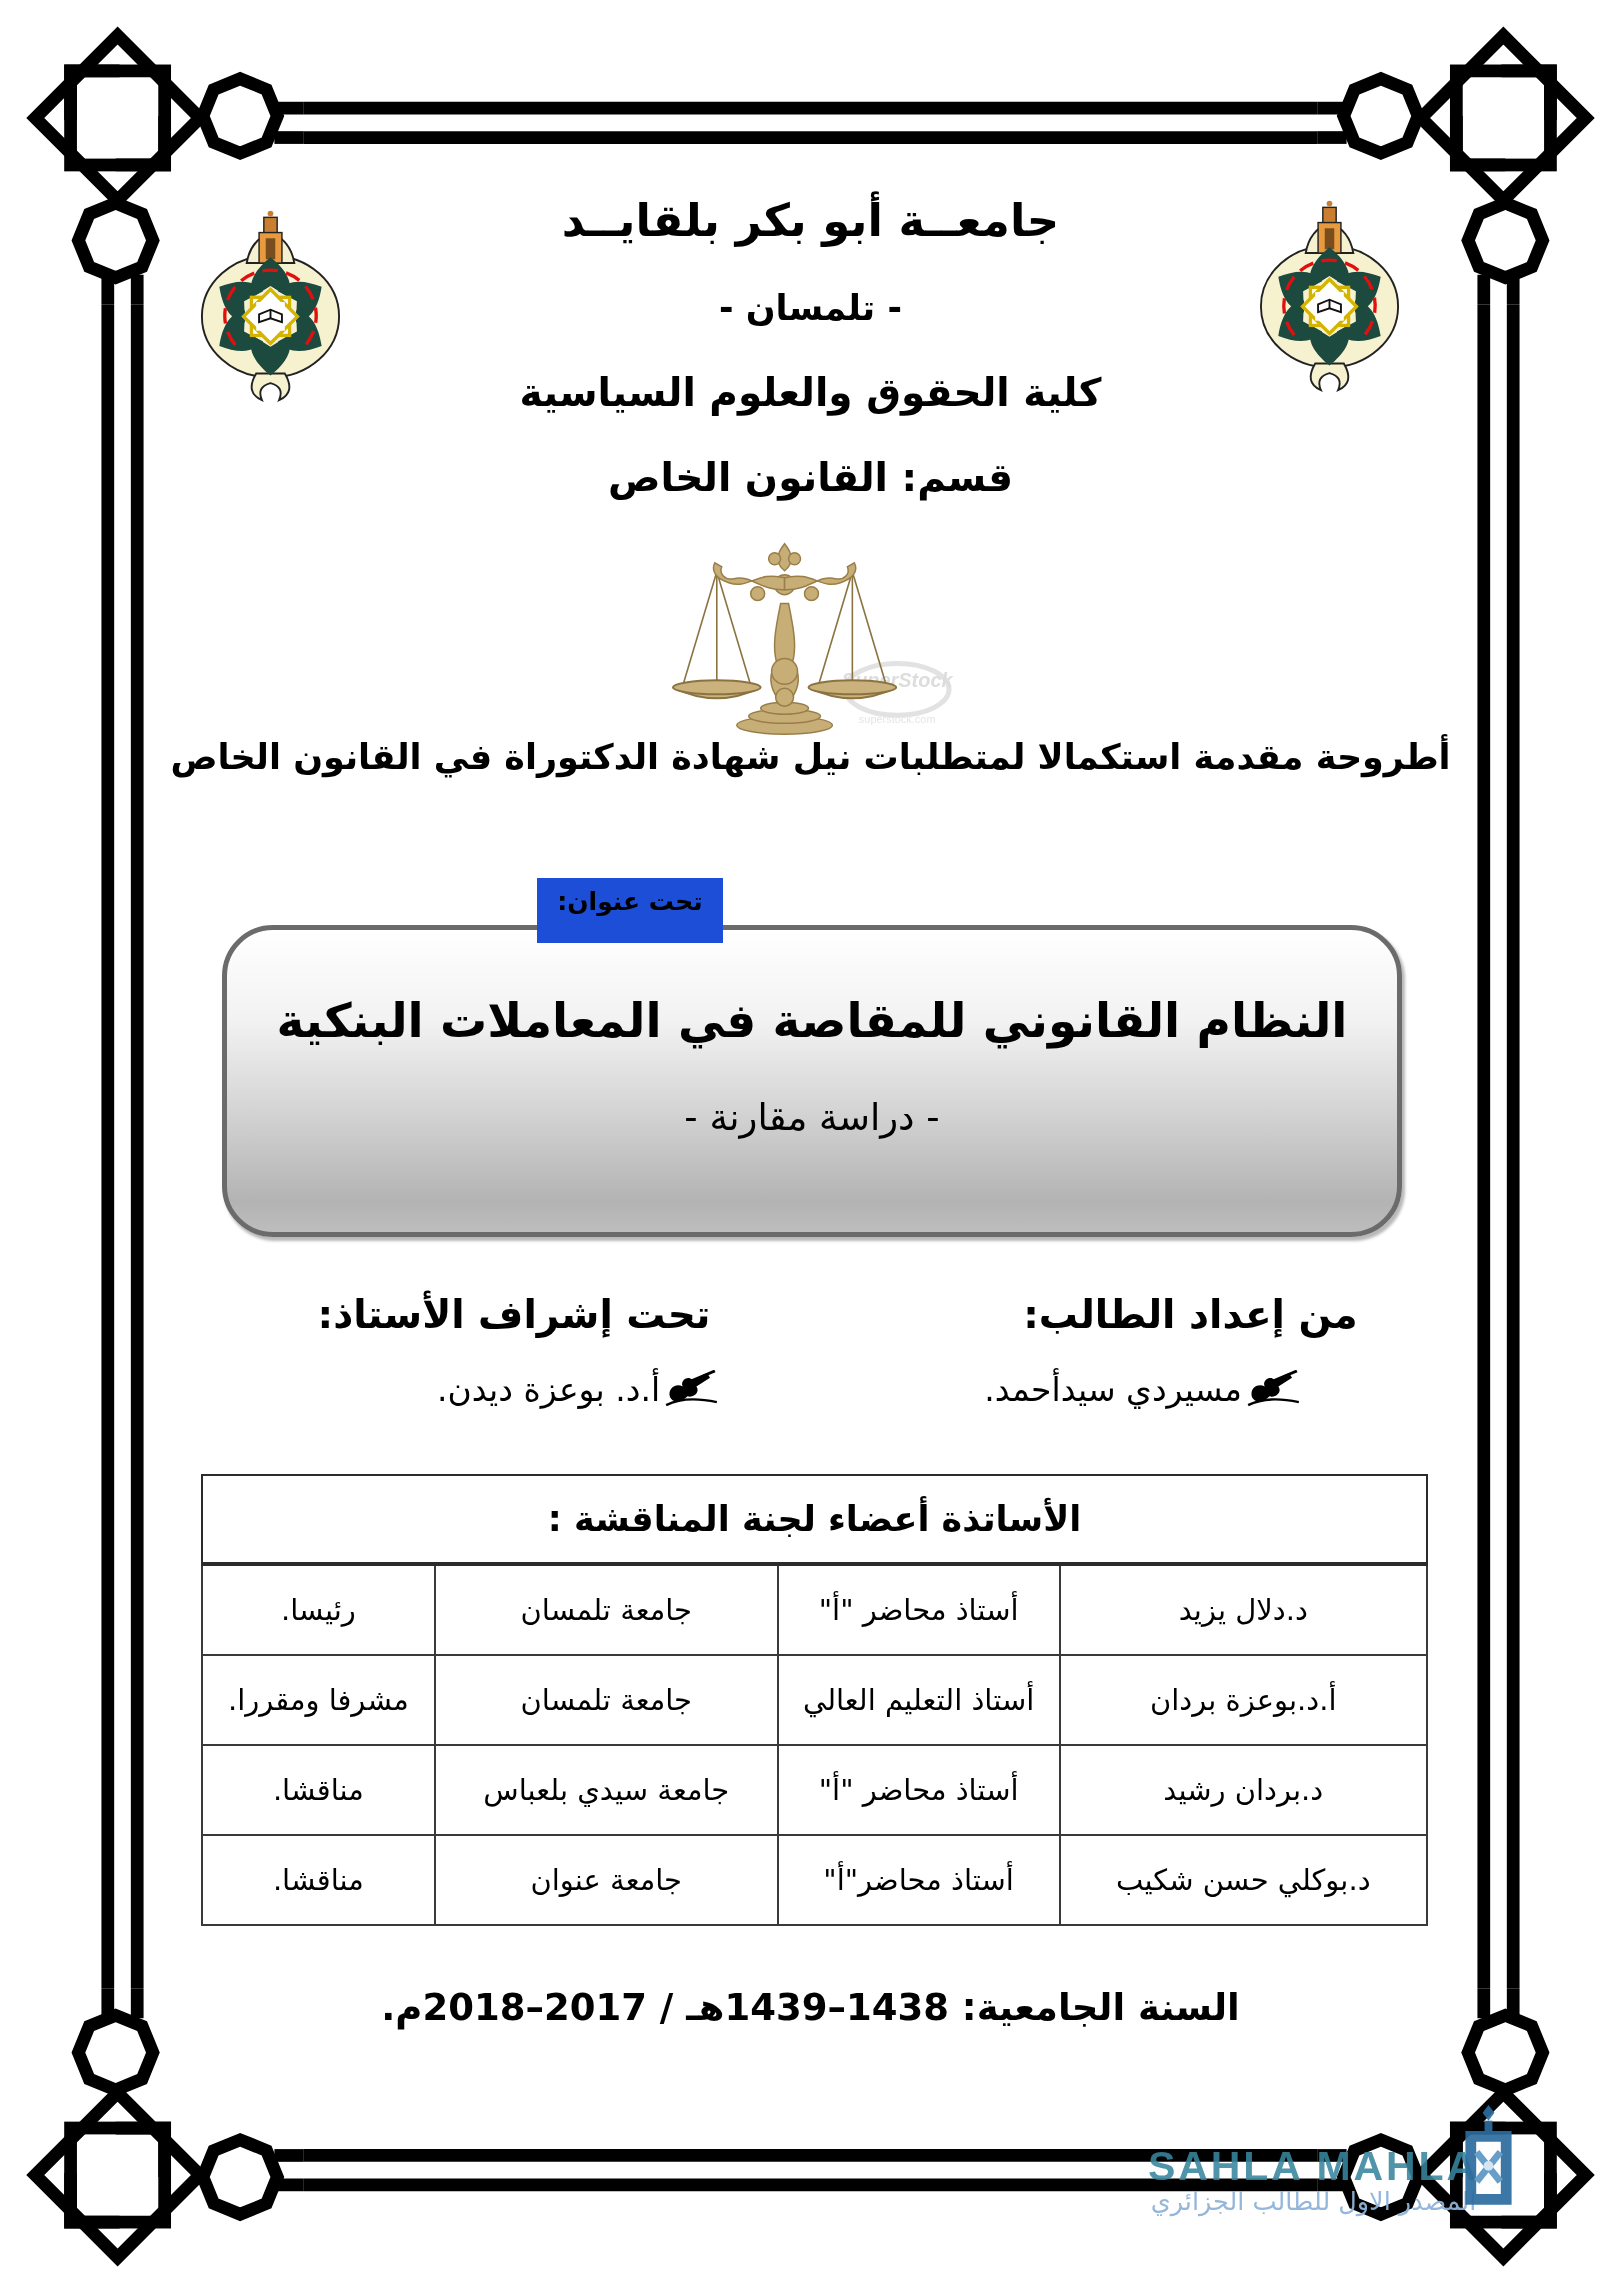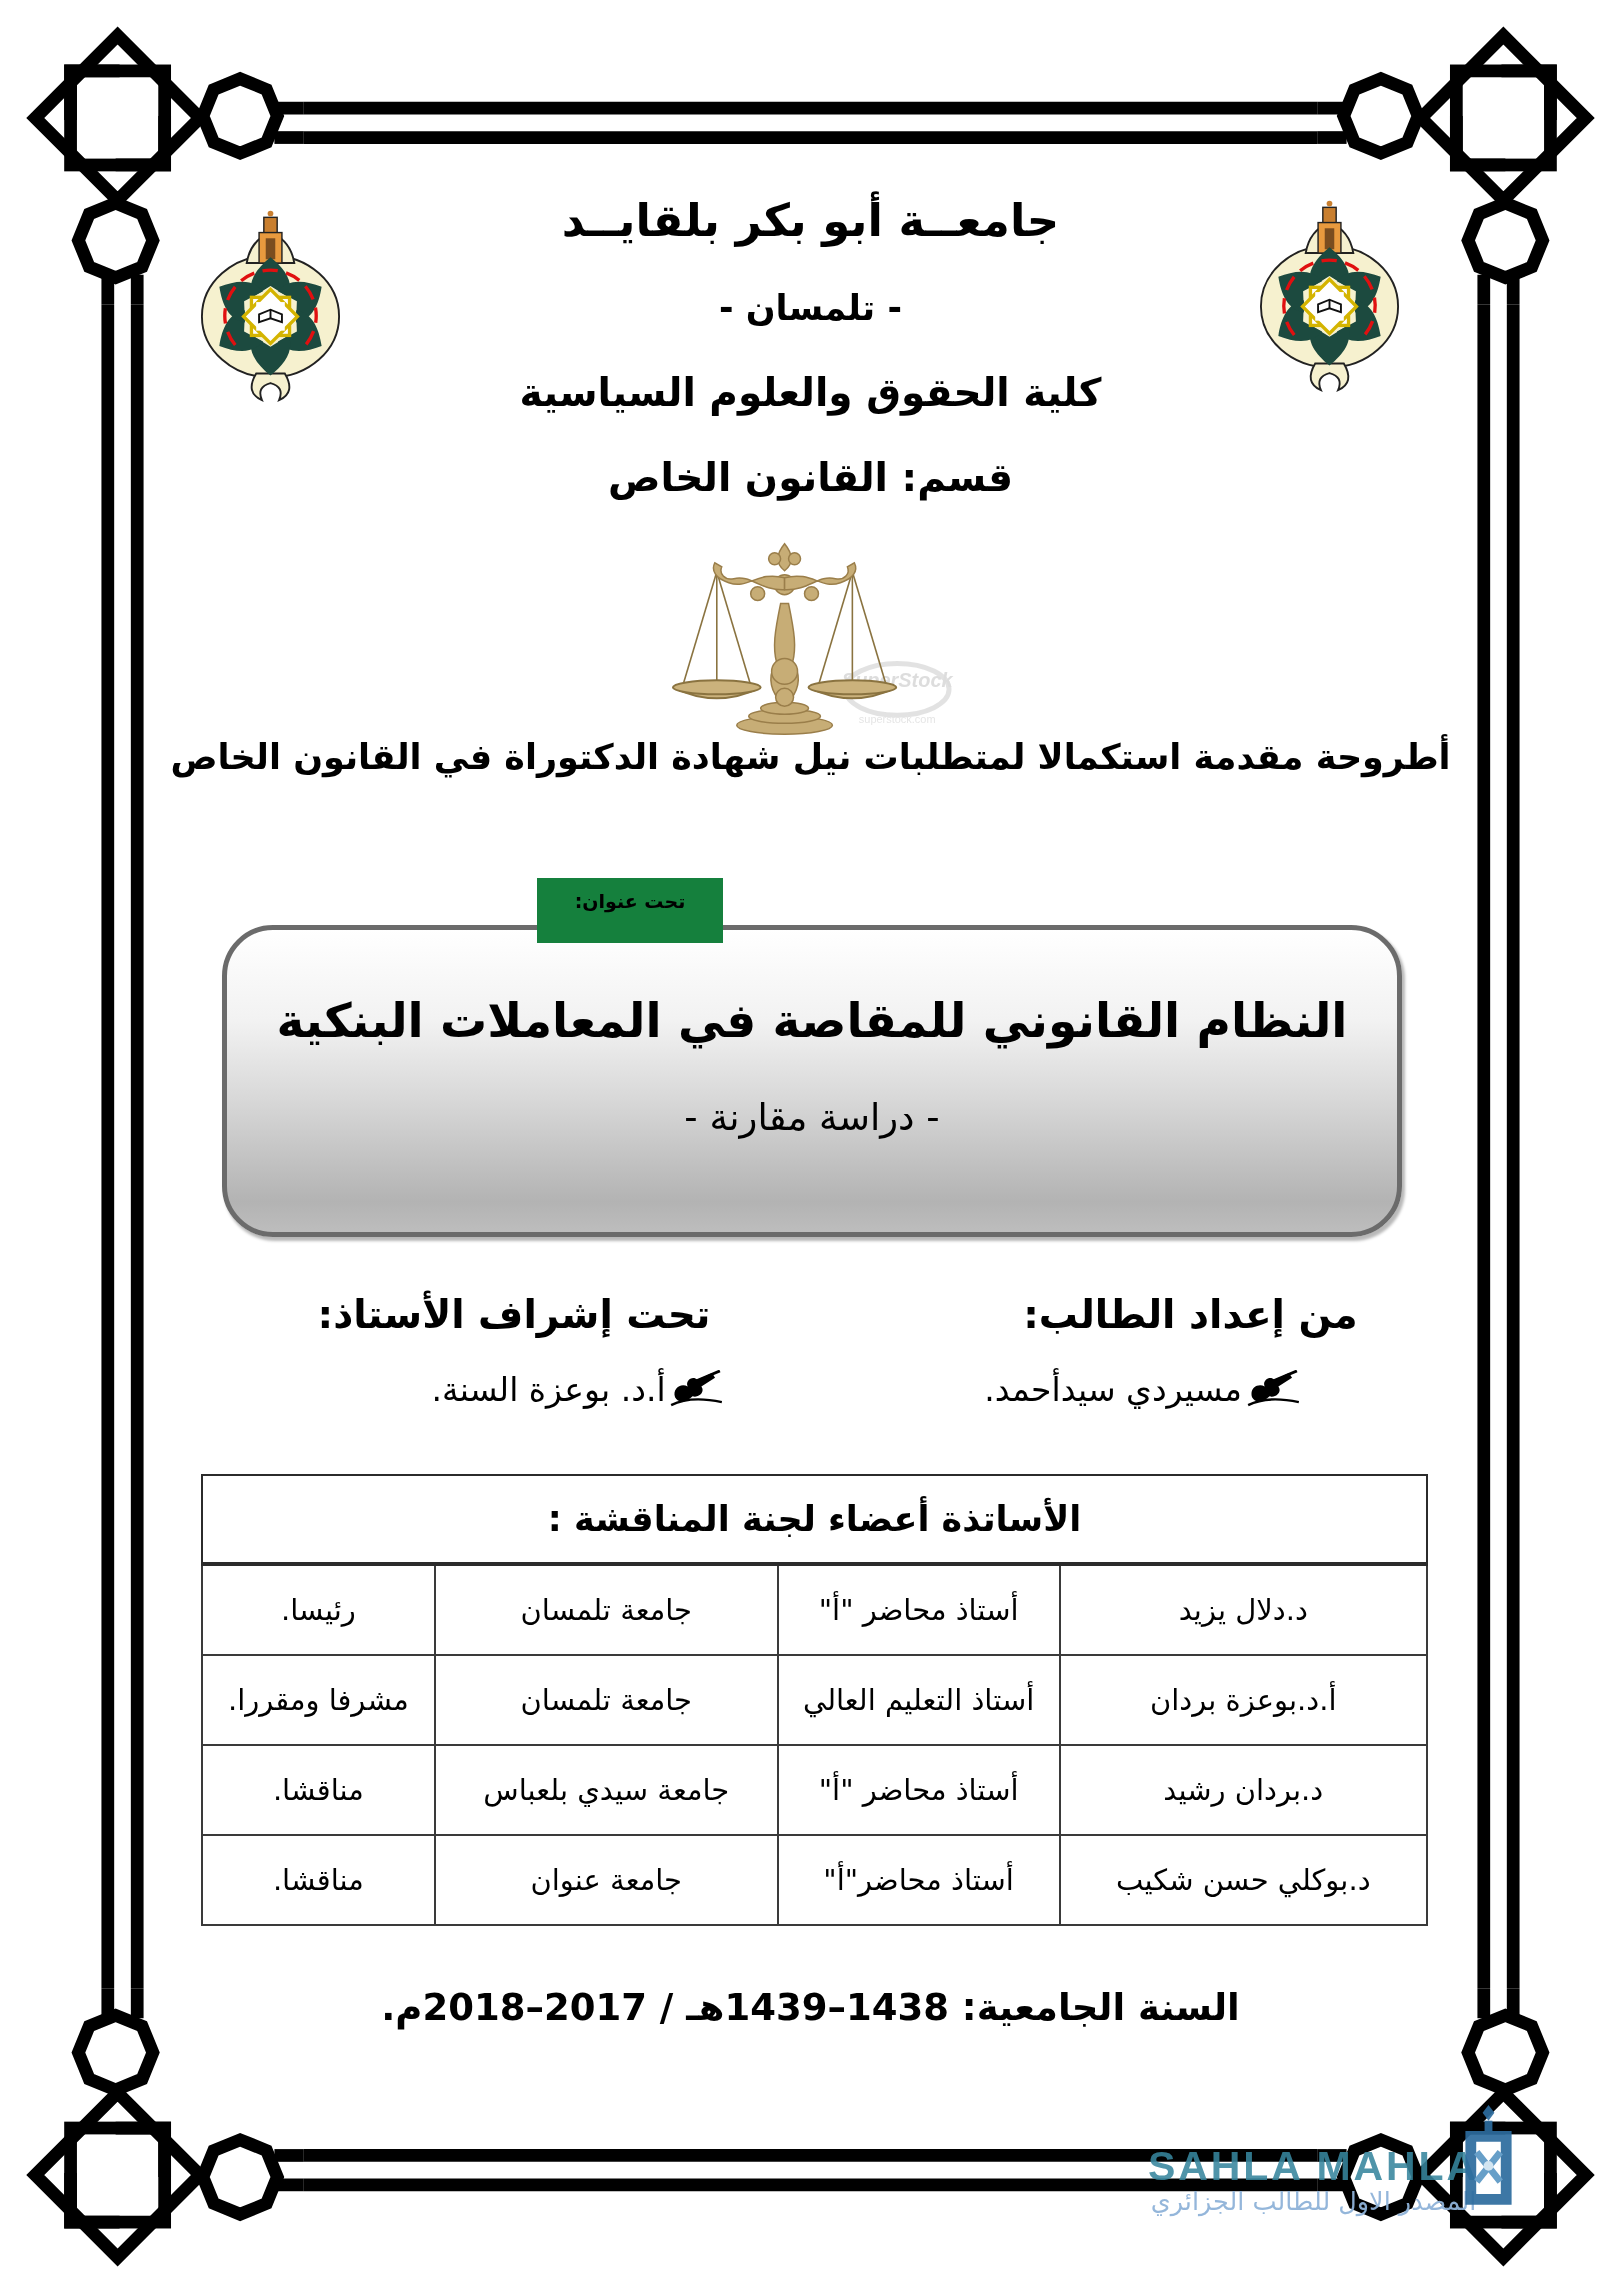--- a/index.html
+++ b/index.html
@@ -11,22 +11,22 @@
   .ctr{left:0;width:1621px;text-align:center;}
   .rtl{direction:rtl;}
   
   .univ{top:194px;font-size:45px;font-weight:bold;}
   .city{top:288px;font-size:35px;font-weight:bold;}
   .faculty{top:370px;font-size:39px;font-weight:bold;}
   .dept{top:455px;font-size:39px;font-weight:bold;}
   .statement{top:737px;font-size:35px;font-weight:bold;}
   
   .under-label{
-    left:537px;top:878px;width:186px;height:65px;background:#15803d;z-index:5;
-    font-size:19px;font-weight:bold;text-align:center;line-height:47px;
+    left:537px;top:878px;width:186px;height:65px;background:#1d4ed8;z-index:5;
+    font-size:25px;font-weight:bold;text-align:center;line-height:47px;
   }
   
   .title-box{
     left:222px;top:925px;width:1180px;height:312px;box-sizing:border-box;
     border:5.9px solid #6b6b6b;border-radius:51px;
     background:linear-gradient(180deg,#ffffff 0%,#f2f2f2 30%,#d9d9d9 55%,#b3b3b3 90%,#bdbdbd 100%);
     box-shadow:2.9px 3.9px 2.9px rgba(0,0,0,.28);z-index:2;text-align:center;
   }
   .main-title{margin-top:63px;font-size:47px;font-weight:bold;}
   .sub-title{margin-top:48px;font-size:37px;font-weight:normal;}
@@ -217,21 +217,21 @@
     </svg>
     <span>مسيردي سيدأحمد.</span>
   </div>
 
   <div class="abs rtl name-row superv-row">
     <svg class="pen" viewBox="0 0 56 40">
       <path d="M6 28 C3 19 12 13 19 17 C16 11 24 5 29 10 L44 3 L47 8 L33 17 C37 22 31 29 24 27 C17 34 9 34 6 28 Z" fill="#000"></path>
       <path d="M28 11 L52 1" stroke="#000" stroke-width="3"></path>
       <path d="M2 36 Q22 26 54 33" stroke="#000" stroke-width="2.5" fill="none"></path>
     </svg>
-    <span>أ.د. بوعزة السنة.</span>
+    <span>أ.د. بوعزة ديدن.</span>
   </div>
 
   <table class="committee">
     <colgroup>
       <col class="col-name">
         <col class="col-rank">
         <col class="col-univ">
         <col class="col-role">
     </colgroup>
     <tbody>

